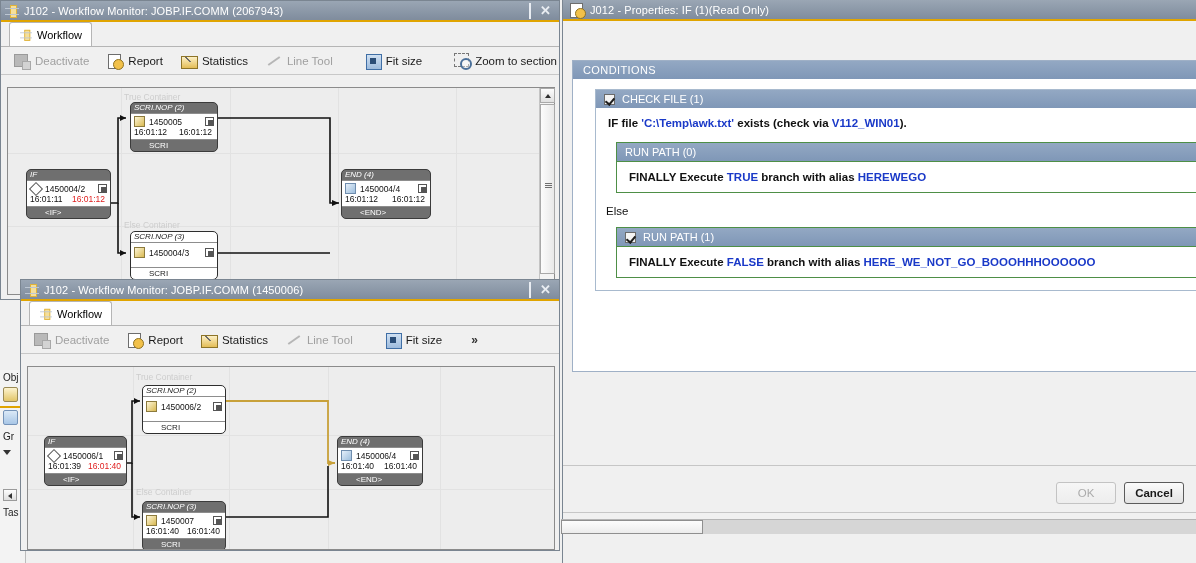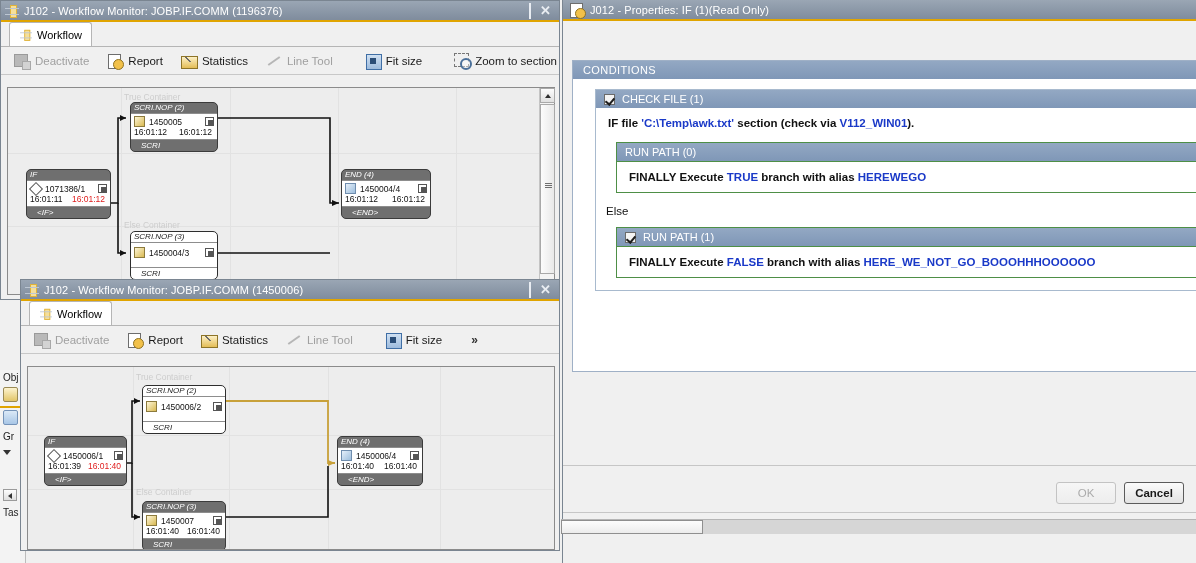--- a/index.html
+++ b/index.html
@@ -79,21 +79,21 @@
   .gridline-v { position:absolute; top:0; bottom:0; width:1px; background:#e2e2e2; }
   .gridline-h { position:absolute; left:0; right:0; height:1px; background:#e2e2e2; }
   .container-lbl { position:absolute; font-size:8.5px; color:#cdcdcd; white-space:nowrap; }
 
   .node { position:absolute; border-radius:5px; border:1px solid #3c3c3c; overflow:hidden; font-size:8.5px; }
   .node.gray { background:#6f6f6f; border-color:#3b3b3b; }
   .node.white { background:#ffffff; border-color:#2e2e2e; }
   .node .nhead { height:10px; line-height:10px; padding:0 3px; font-size:8px; color:#ffffff; font-style:italic; white-space:nowrap; }
   .node.white .nhead { color:#1b1b1b; }
   .node .nbody { background:#ffffff; border-top:1px solid #8d8d8d; border-bottom:1px solid #8d8d8d; padding:2px 3px; position:relative; }
-  .node .nfoot { height:11px; line-height:11px; padding:0 10px; font-size:8px; color:#ffffff; font-style:italic; white-space:nowrap; }
+  .node .nfoot { height:11px; line-height:11px; padding:0 18px; font-size:8px; color:#ffffff; white-space:nowrap; }
   .node.white .nfoot { color:#1b1b1b; }
   .node .row1 { display:flex; align-items:center; gap:4px; }
   .node .row2 { display:flex; justify-content:space-between; padding-left:18px; padding-right:2px;text-align:center; }
   .node .id { font-size:8.5px; color:#111; }
   .node .t1 { font-size:8.5px; color:#111; }
   .node .t2 { font-size:8.5px; color:#111; }
   .node .t2.red { color:#e02020; }
   .scr-ico { width:11px;height:11px;border:1px solid #8c7a3d;background:linear-gradient(135deg,#fdf6d8,#d9b951);flex:0 0 auto; }
   .end-ico { width:11px;height:11px;border:1px solid #6f8dae;background:linear-gradient(135deg,#e6f0fa,#9dbedd);flex:0 0 auto; }
   .if-ico { width:11px;height:11px;flex:0 0 auto; position:relative;}
@@ -144,21 +144,21 @@
     <div class="srow"><span class="mini-ico2"></span></div>
     <div class="srow">Gr</div>
     <div class="srow"><span class="tri-down"></span></div>
     <div class="srow" style="padding-top:30px"><span class="sb-left-arrow"></span></div>
     <div class="srow">Tas</div>
   </div>
 
   <div class="win" style="left:0px; top:0px; width:560px; height:300px;">
     <div class="titlebar">
       <span class="wf-icon"></span>
-      <span class="ttl">J102 - Workflow Monitor: JOBP.IF.COMM (1196376)</span>
+      <span class="ttl">J102 - Workflow Monitor: JOBP.IF.COMM (2067943)</span>
       <span class="win-btns">
         <span class="wb"><span class="wb-min"></span></span>
         <span class="wb"><span class="wb-max"></span></span>
         <span class="wb wb-close">✕</span>
       </span>
     </div>
 
     <div class="tabstrip">
       <div class="tab active">
         <span class="wf-icon" style="transform:scale(.85)"></span>
@@ -214,21 +214,21 @@
           <path d="M210,30 H322 V115 H331" stroke="#111" stroke-width="1.6" fill="none"></path>
           <path d="M210,165 H322" stroke="#111" stroke-width="1.6" fill="none"></path>
           <polygon points="331,115 324,112 324,118" fill="#111"></polygon>
         </svg>
 
         <div class="node gray" style="left:18px; top:81px; width:85px;">
           <div class="nhead">IF</div>
           <div class="nbody">
             <div class="row1">
               <span class="if-ico"></span>
-              <span class="id">1071386/1</span>
+              <span class="id">1450004/2</span>
               <span class="menu-ico"></span>
             </div>
             <div class="row2" style="padding-left:0">
               <span class="t1">16:01:11</span>
               <span class="t2 red">16:01:12</span>
             </div>
           </div>
           <div class="nfoot">&lt;IF&gt;</div>
         </div>
 
@@ -426,21 +426,21 @@
         <div class="sec-hdr">CONDITIONS</div>
 
         <div style="padding:10px 12px 0 12px;">
 
           <div class="cond-box" style="margin-left:10px;">
             <div class="sub-hdr">
               <span class="chk on"></span>
               <span>CHECK FILE (1)</span>
             </div>
             <div class="cond-text">
-              <span>IF file </span><span class="blue">'C:\Temp\awk.txt'</span><span> section (check via </span><span class="blue">V112_WIN01</span><span>).</span>
+              <span>IF file </span><span class="blue">'C:\Temp\awk.txt'</span><span> exists (check via </span><span class="blue">V112_WIN01</span><span>).</span>
             </div>
 
             <div class="runpath" style="margin:4px 0 0 20px;">
               <div class="sub-hdr" style="border-bottom:1px solid #4e8f46;">
                 <span>RUN PATH (0)</span>
               </div>
               <div class="rp-text">
                 <span>FINALLY Execute </span><span class="blue">TRUE</span><span> branch with alias </span><span class="blue">HEREWEGO</span>
               </div>
             </div>

